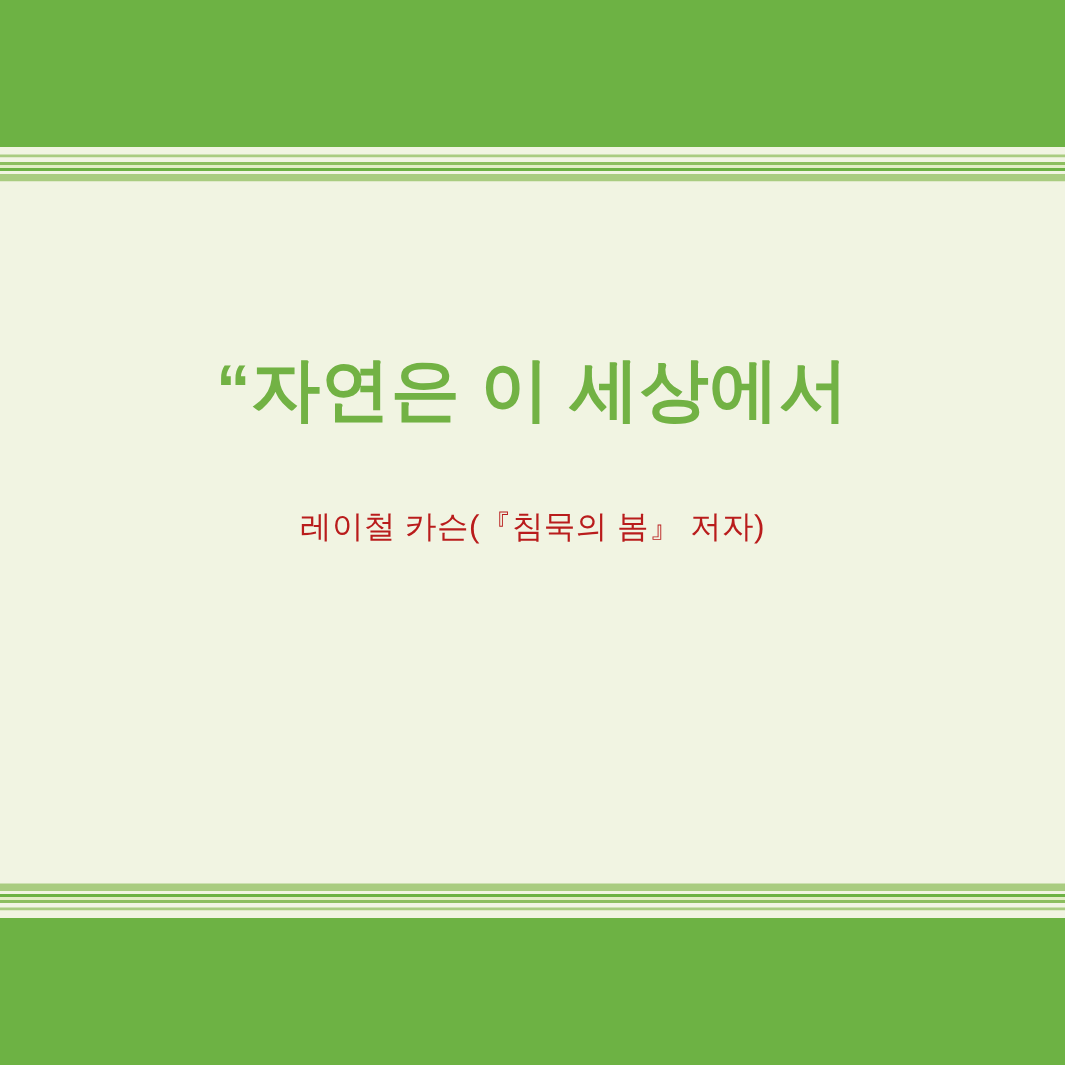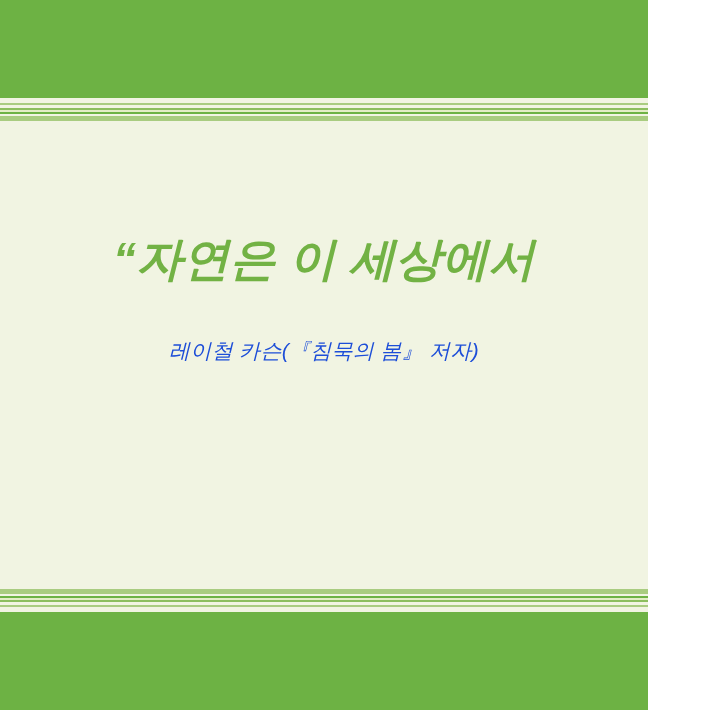--- a/index.html
+++ b/index.html
@@ -7,26 +7,25 @@
     margin: 0;
     padding: 0;
     background: #ffffff;
   }
   body {
     font-family: "Liberation Sans", "DejaVu Sans", sans-serif;
   }
 
   .card {
     position: relative;
-    width: 648px;
+    width: 710px;
     height: 710px;
     overflow: hidden;
     background: #F1F4E2;
     box-sizing: border-box;
-    font-style: italic;
   }
 
   
   .band-solid {
     position: absolute;
     left: 0;
     width: 100%;
     background: #6DB244;
   }
   .band-top    { top: 0;    height: 98px; }
@@ -89,21 +88,21 @@
   }
 
   .quote-line {
     display: block;
     white-space: nowrap;
   }
 
   .attribution {
     margin-top: 48px;
     text-align: center;
-    color: #1d4ed8;
+    color: #b91c1c;
     font-size: 21px;
     font-weight: normal;
     letter-spacing: 0.3px;
     white-space: nowrap;
   }
 </style>
 </head>
 <body>
 
 <div class="card">

